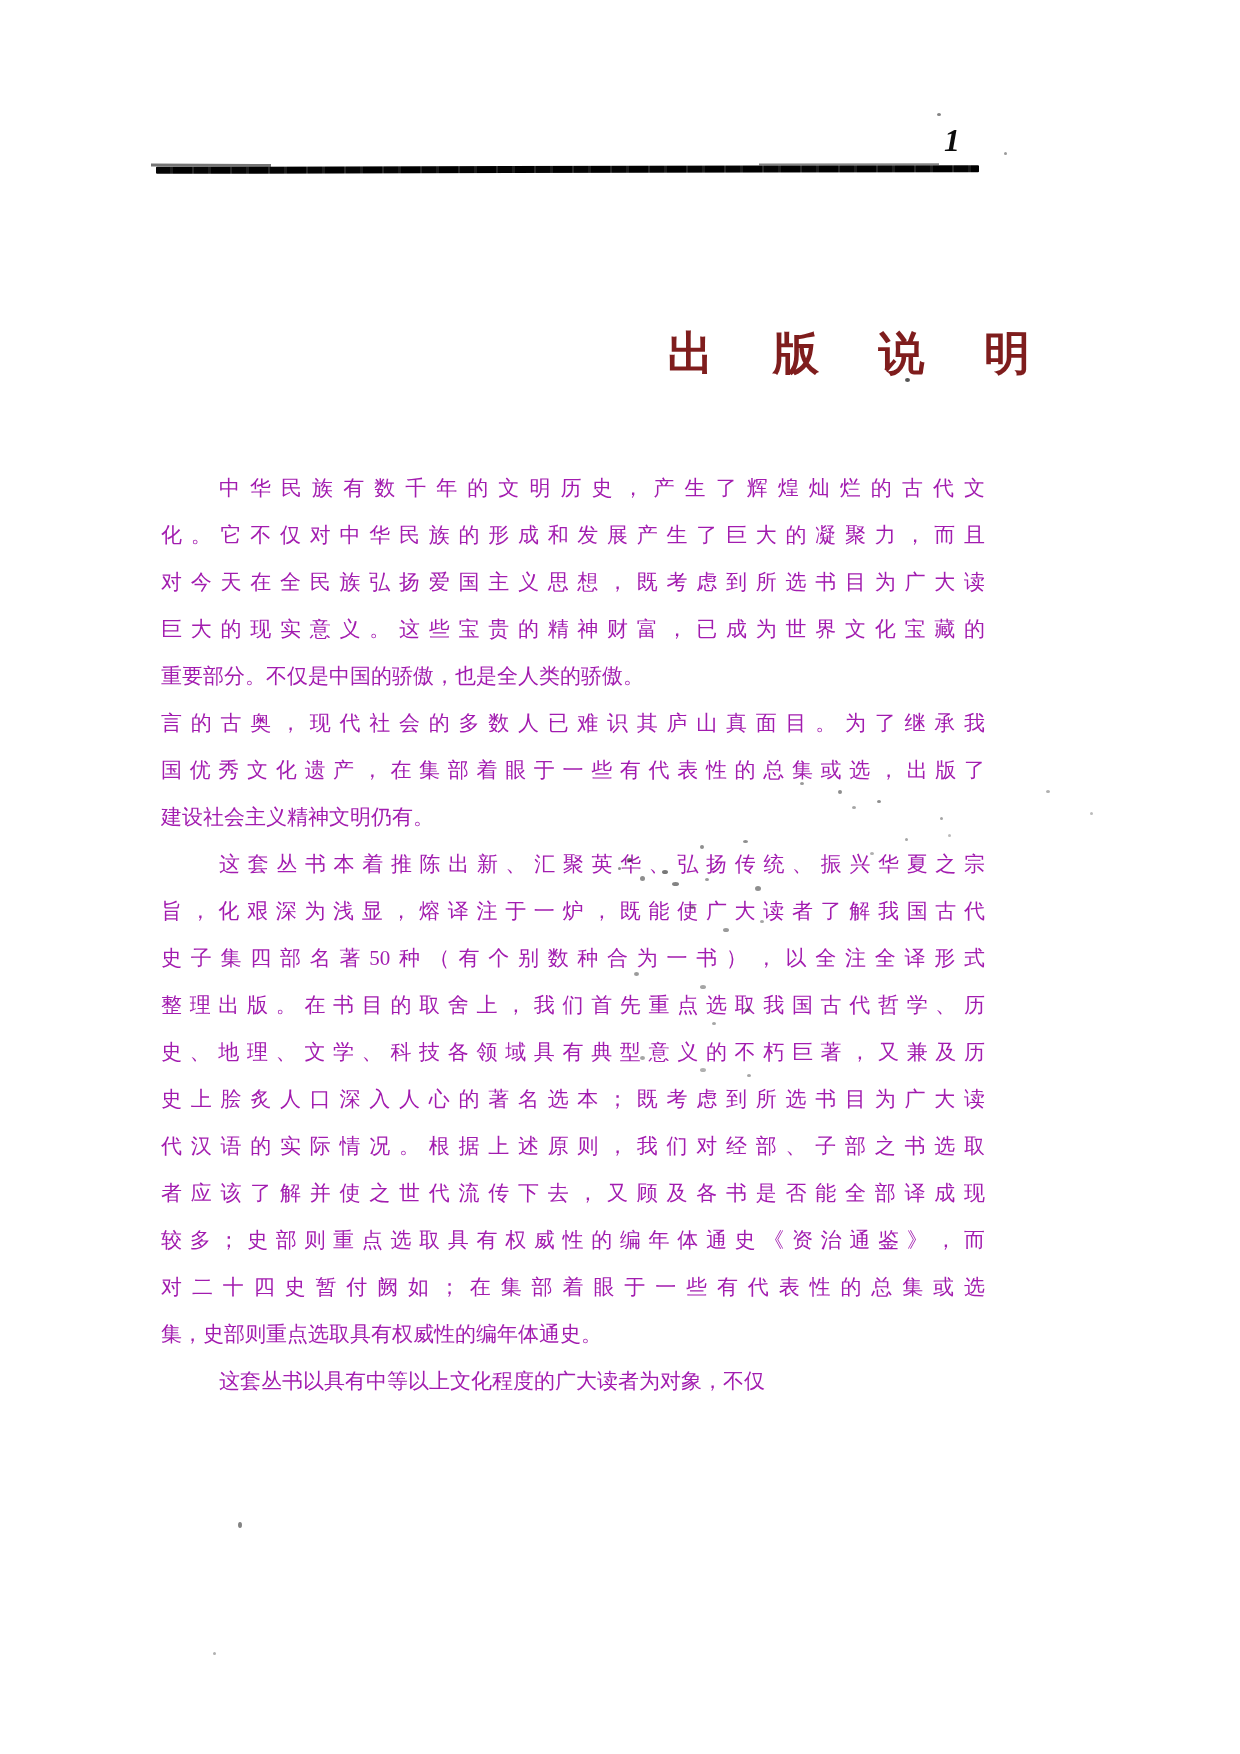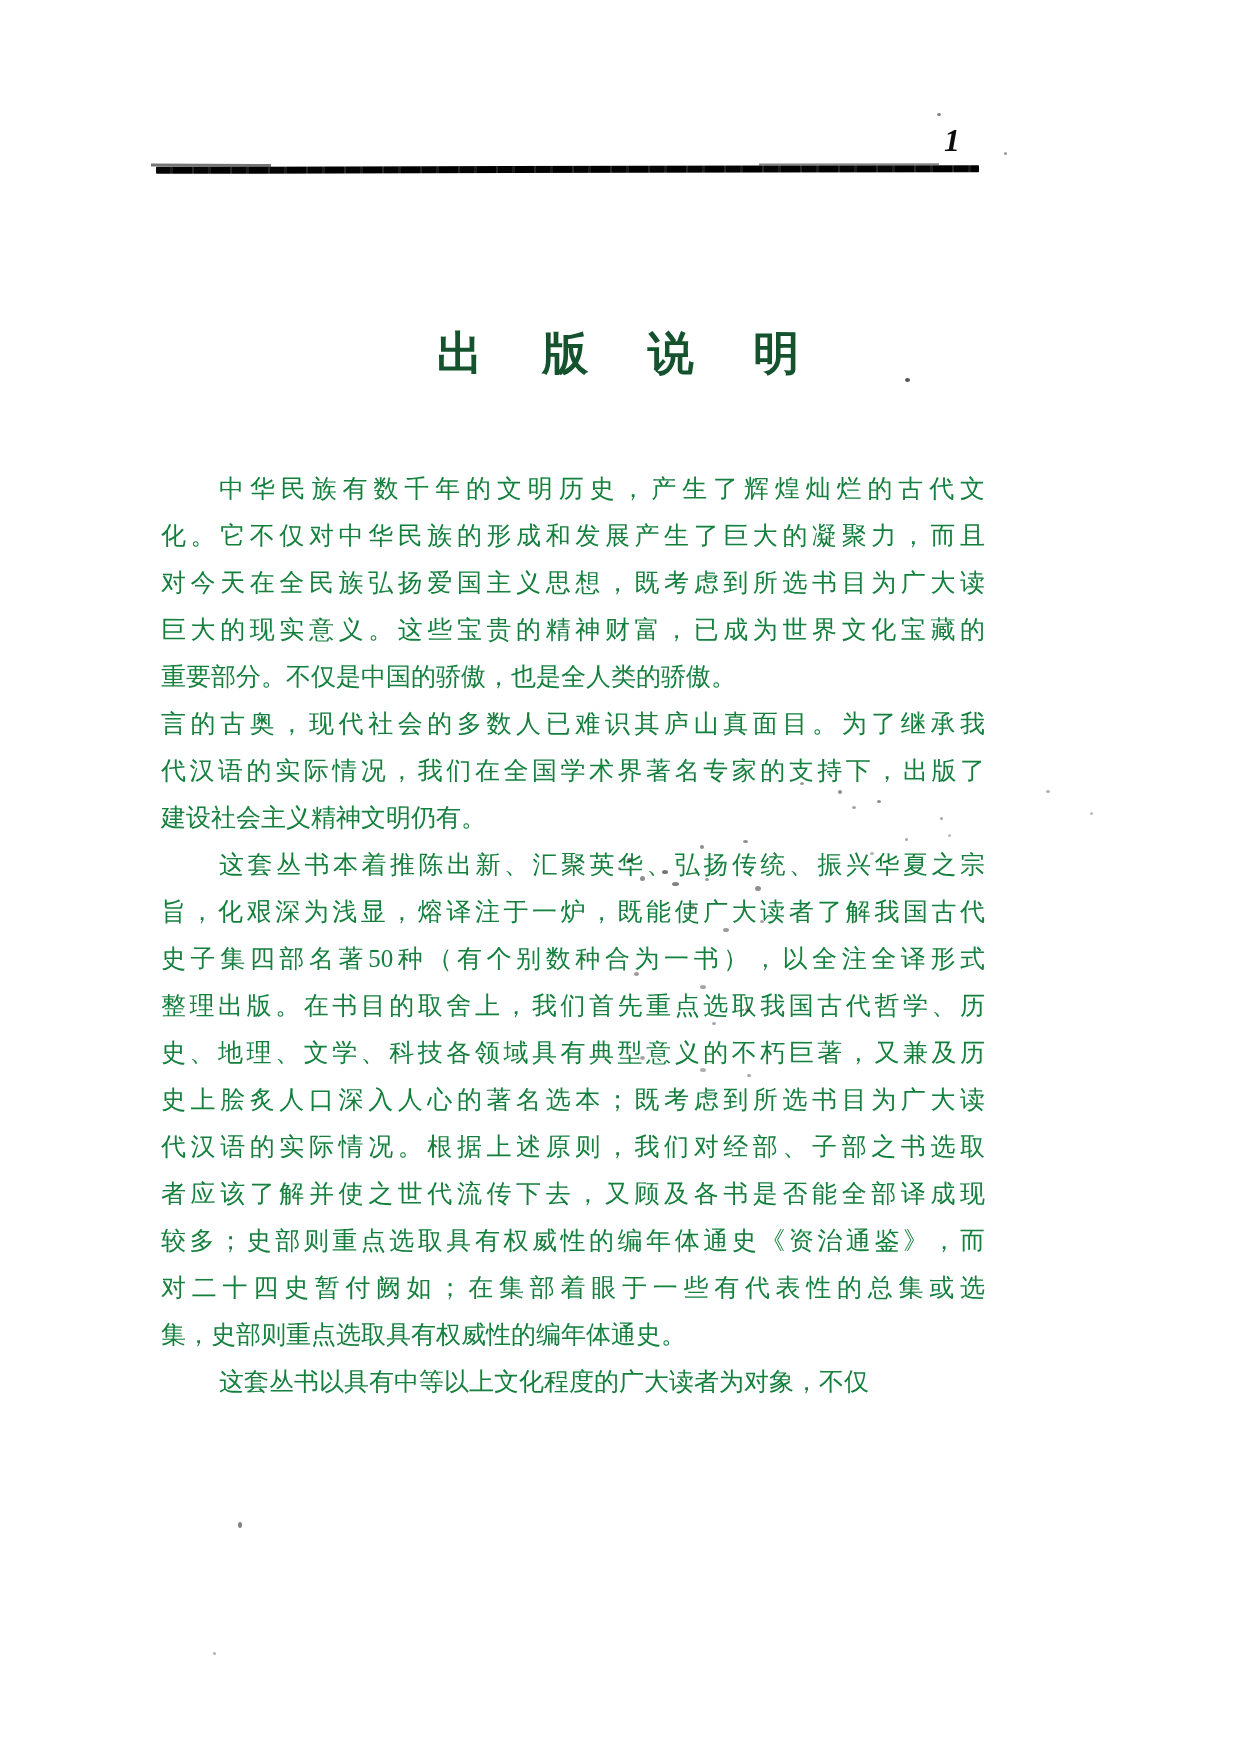--- a/index.html
+++ b/index.html
@@ -61,37 +61,37 @@
     background: #333;
     opacity: .6;
   }
   .page-title {
     position: absolute;
     left: 160px;
     top: 331px;
     width: 825px;
     padding-left: 46px;
     box-sizing: content-box;
-    text-align: center;
+    text-align: right;
     font-size: 46px;
     font-weight: bold;
     line-height: 1;
     letter-spacing: 1px;
     word-spacing: 46px;
-    color: #14532d;
+    color: #7f1d1d;
     white-space: nowrap;
   }
   .body-text {
     position: absolute;
     left: 161px;
     top: 465px;
     width: 824px;
-    font-size: 25px;
+    font-size: 21px;
     line-height: 47px;
-    color: #15803d;
+    color: #a21caf;
   }
   .line {
     height: 47px;
     text-align: justify;
     text-align-last: justify;
     text-justify: inter-character;
     overflow: hidden;
   }
   .line.first {
     text-indent: 58px;
@@ -113,21 +113,21 @@
   <div class="page-number">1</div>
   <div class="header-rule"></div>
   <div class="page-title">出 版 说 明</div>
   <div class="body-text">
       <div class="line first">中华民族有数千年的文明历史，产生了辉煌灿烂的古代文</div>
       <div class="line">化。它不仅对中华民族的形成和发展产生了巨大的凝聚力，而且</div>
       <div class="line">对今天在全民族弘扬爱国主义思想，既考虑到所选书目为广大读</div>
       <div class="line">巨大的现实意义。这些宝贵的精神财富，已成为世界文化宝藏的</div>
       <div class="line last">重要部分。不仅是中国的骄傲，也是全人类的骄傲。</div>
       <div class="line">言的古奥，现代社会的多数人已难识其庐山真面目。为了继承我</div>
-      <div class="line">代汉语的实际情况，我们在全国学术界著名专家的支持下，出版了</div>
+      <div class="line">国优秀文化遗产，在集部着眼于一些有代表性的总集或选，出版了</div>
       <div class="line last">建设社会主义精神文明仍有。</div>
       <div class="line first">这套丛书本着推陈出新、汇聚英华、弘扬传统、振兴华夏之宗</div>
       <div class="line">旨，化艰深为浅显，熔译注于一炉，既能使广大读者了解我国古代</div>
       <div class="line">史子集四部名著50种（有个别数种合为一书），以全注全译形式</div>
       <div class="line">整理出版。在书目的取舍上，我们首先重点选取我国古代哲学、历</div>
       <div class="line">史、地理、文学、科技各领域具有典型意义的不朽巨著，又兼及历</div>
       <div class="line">史上脍炙人口深入人心的著名选本；既考虑到所选书目为广大读</div>
       <div class="line">代汉语的实际情况。根据上述原则，我们对经部、子部之书选取</div>
       <div class="line">者应该了解并使之世代流传下去，又顾及各书是否能全部译成现</div>
       <div class="line">较多；史部则重点选取具有权威性的编年体通史《资治通鉴》，而</div>

